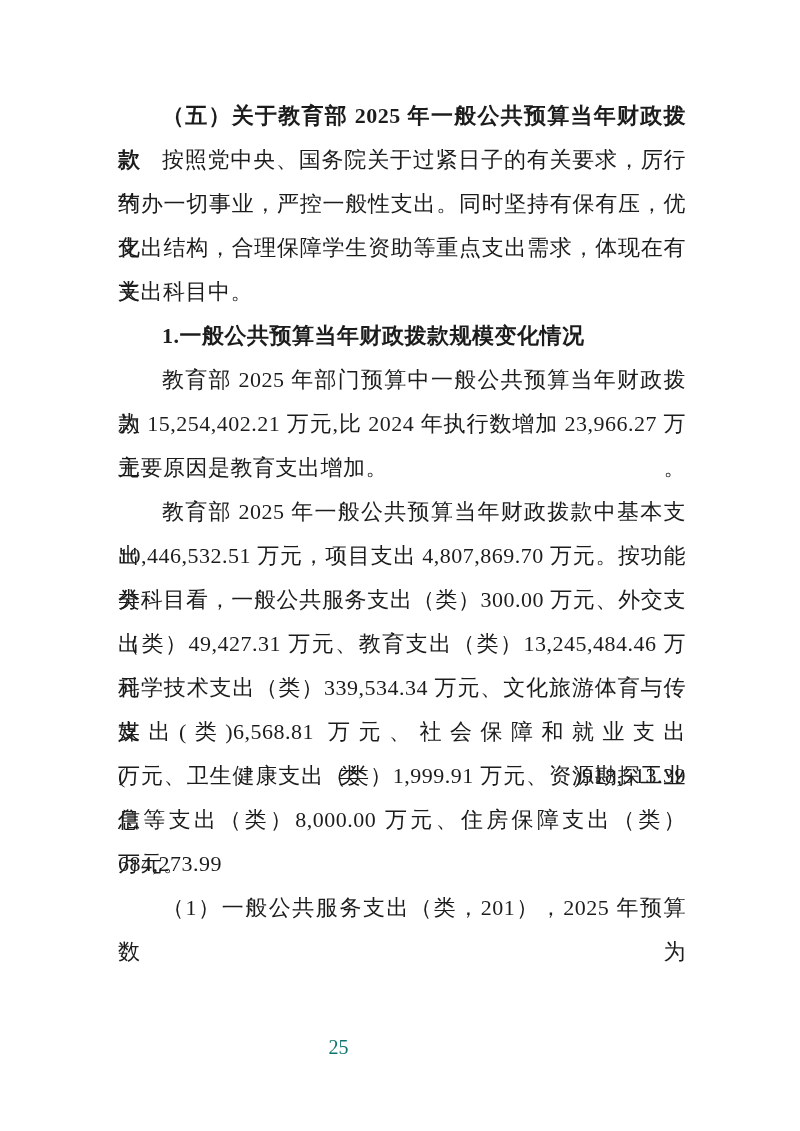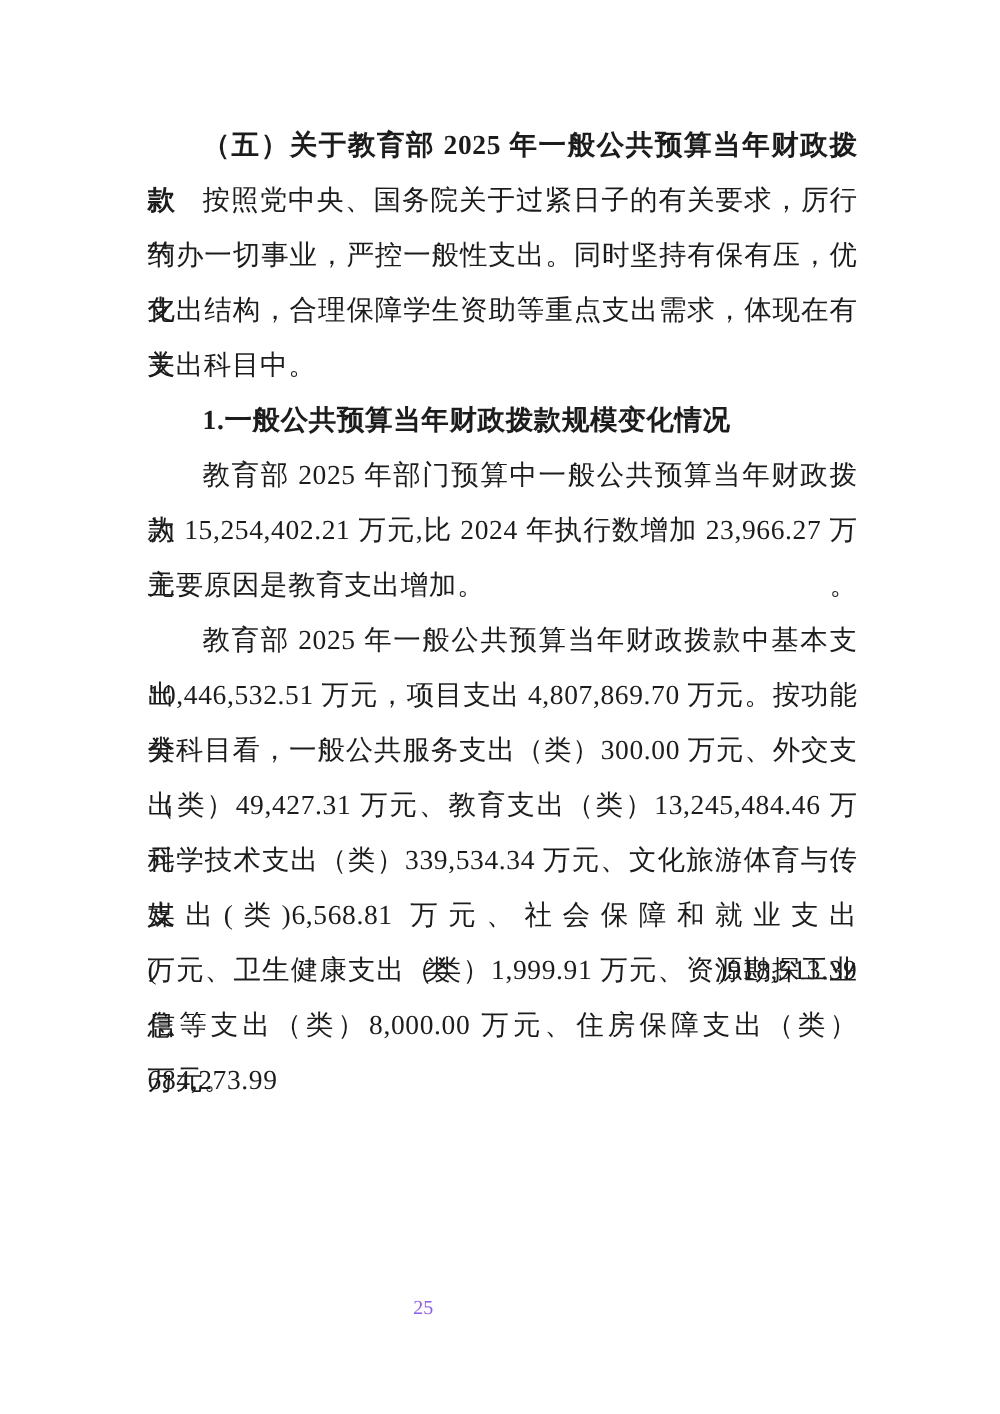--- a/index.html
+++ b/index.html
@@ -32,23 +32,23 @@
     text-align-last: justify;
     white-space: normal;
   }
   .gap-before { margin-top: 12px; }
   .page-number {
     position: absolute;
     left: 0;
     top: 1036px;
     width: 677px;
     text-align: center;
-    font-size: 16px;
+    font-size: 20px;
     line-height: 22px;
-    color: #8b5cf6;
+    color: #0f766e;
     font-family: "Liberation Serif", "DejaVu Serif", serif;
   }
 </style>
 </head>
 <body>
 
 <div class="page">
 
   <div class="line bold indent spread">（五）关于教育部 2025 年一般公共预算当年财政拨款</div>
 
@@ -65,15 +65,16 @@
   <div class="line indent spread">教育部 2025 年一般公共预算当年财政拨款中基本支出</div>
   <div class="line spread">10,446,532.51 万元，项目支出 4,807,869.70 万元。按功能分</div>
   <div class="line spread">类科目看，一般公共服务支出（类）300.00 万元、外交支出</div>
   <div class="line spread">（类）49,427.31 万元、教育支出（类）13,245,484.46 万元、</div>
   <div class="line spread">科学技术支出（类）339,534.34 万元、文化旅游体育与传媒</div>
   <div class="line spread">支出(类)6,568.81 万元、社会保障和就业支出(类)918,513.39</div>
   <div class="line spread">万元、卫生健康支出（类）1,999.91 万元、资源勘探工业信</div>
   <div class="line spread">息等支出（类）8,000.00 万元、住房保障支出（类）684,273.99</div>
   <div class="line">万元。</div>
 
+  <div class="line indent spread">（1）一般公共服务支出（类，201），2025 年预算数为</div>
 
   <div class="page-number">25</div>
 </div>
 
 </body></html>

